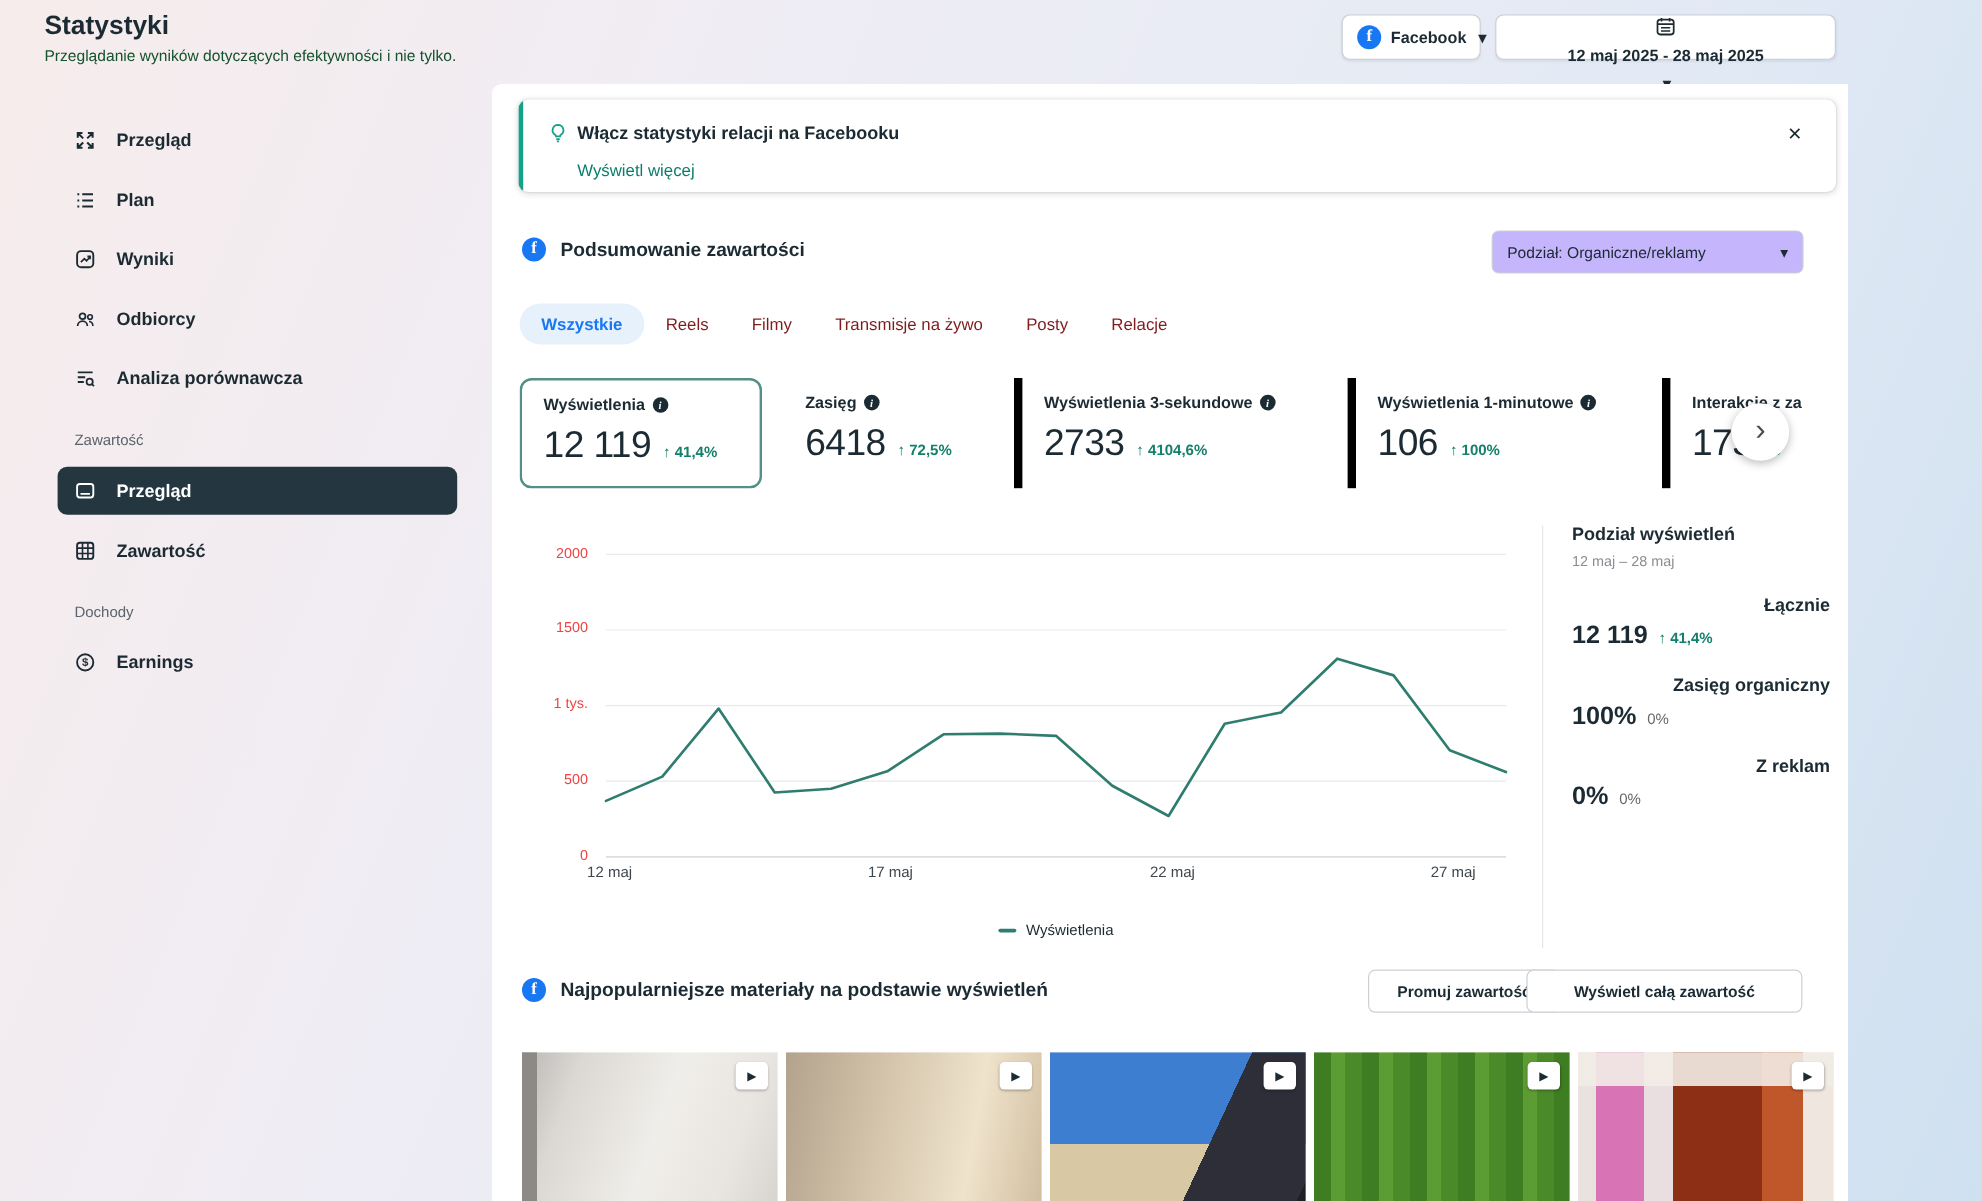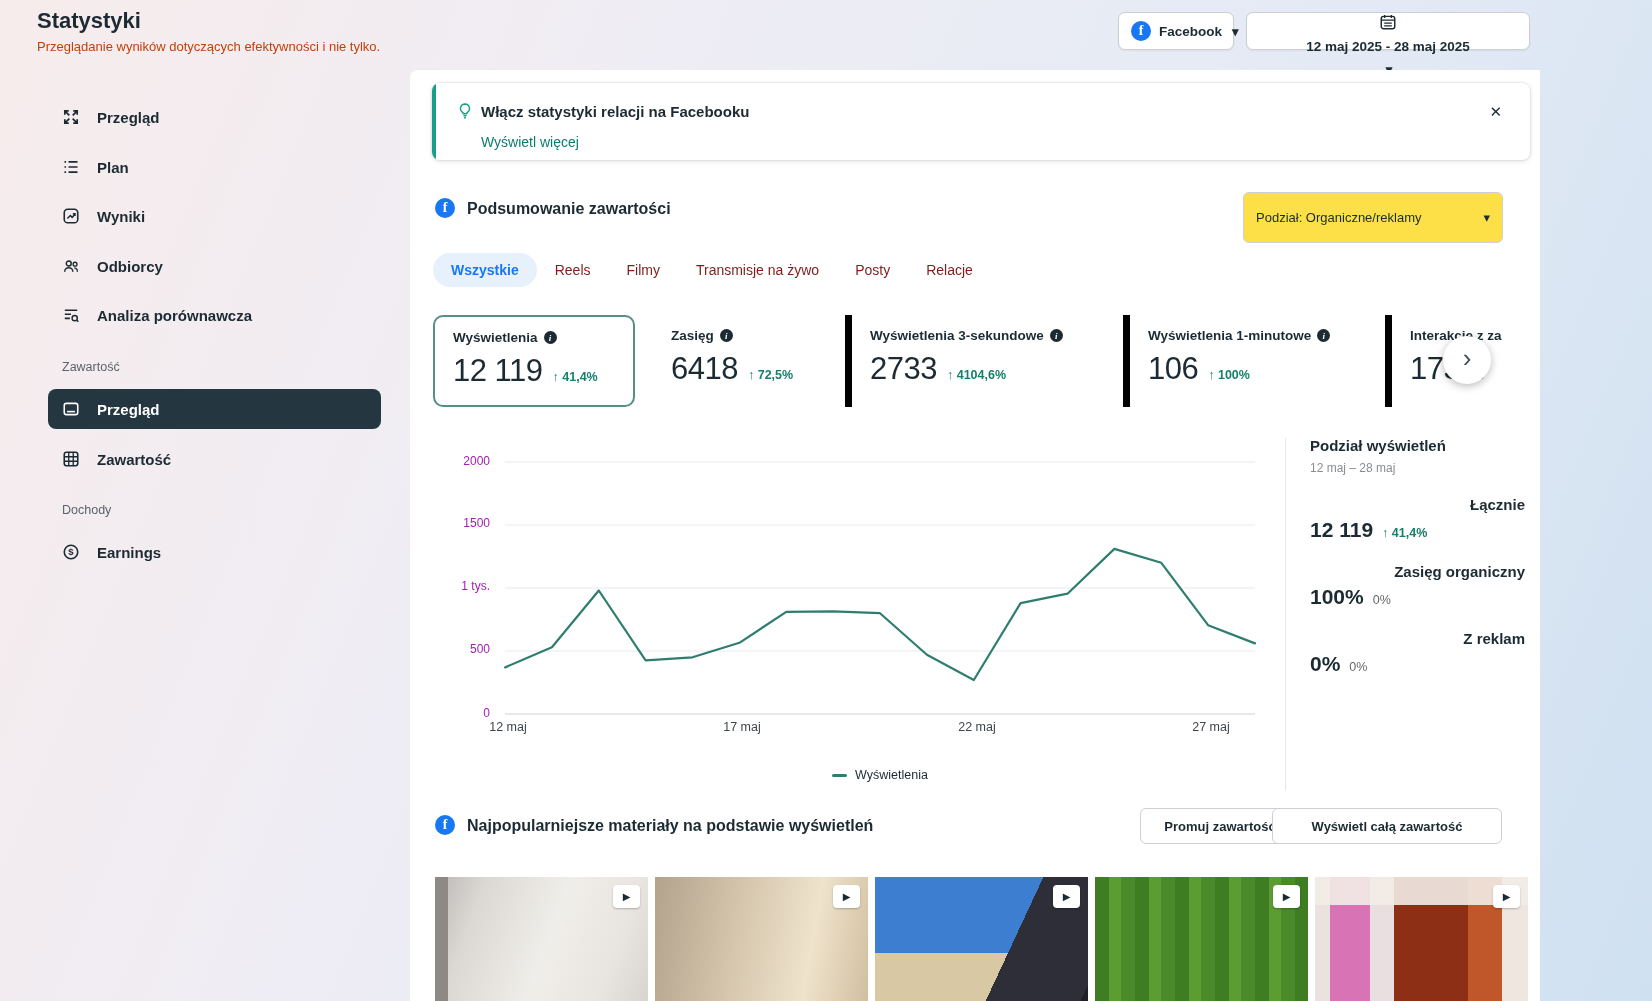--- a/index.html
+++ b/index.html
@@ -5,21 +5,21 @@
   * { box-sizing: border-box; margin: 0; padding: 0; }
   html,body { width:1652px; height:1001px; overflow:hidden; }
   body {
     font-family:"Liberation Sans", sans-serif;
     background: linear-gradient(112deg,#f7ecec 0%,#efedf4 32%,#e3eaf5 68%,#cfe0f0 100%);
     color:#1c2b33;
     position:relative;
   }
   
   .page-title { position:absolute; left:37px; top:8px; font-size:22px; font-weight:700; }
-  .page-subtitle { position:absolute; left:37px; top:39px; font-size:13px; color:#c2410c; }
+  .page-subtitle { position:absolute; left:37px; top:39px; font-size:13px; color:#14532d; }
   .hdr-btn {
     position:absolute; top:12px; height:38px; background:#fff;
     border:1px solid #ccd0d5; border-radius:7px; display:flex; align-items:center;
     gap:8px; padding:0 12px; font-size:13.5px; font-weight:700; cursor:pointer;
     box-shadow:0 1px 2px rgba(0,0,0,.06);
   }
   .hdr-btn .chev { font-size:13px; color:#1c2b33; margin-left:2px; }
   #platform-btn { left:1118px; width:116px; }
   #date-btn { left:1246px; width:284px;flex-direction:column; }
   .fblogo {
@@ -49,21 +49,21 @@
   }
   .banner::before { content:""; position:absolute; left:0; top:0; bottom:0; width:4px; background:#17a089; }
   .banner-title { position:absolute; left:49px; top:20px; font-size:15px; font-weight:700; }
   .banner-link { position:absolute; left:49px; top:51px; font-size:14px; color:#0a7d6c; font-weight:500; cursor:pointer; }
   .banner-bulb { position:absolute; left:24px; top:19px; }
   .banner-close { position:absolute; right:28px; top:20px; font-size:15px; color:#1c2b33; cursor:pointer; }
   
   .sec-logo { position:absolute; }
   .sec-title { position:absolute; font-size:16px; font-weight:700; }
   .select-btn {
-    position:absolute; left:833px; top:122px; width:260px; height:51px; background:#fde047;
+    position:absolute; left:833px; top:122px; width:260px; height:36px; background:#c4b5fd;
     border:1px solid #ccd0d5; border-radius:6px; display:flex; align-items:center;
     justify-content:space-between; padding:0 12px; font-size:13px; font-weight:500; cursor:pointer;
   }
   
   .tabs { position:absolute; left:23px; top:183px; display:flex; align-items:center; }
   .tab { padding:9px 18px; font-size:14px; color:#7f1d1d; font-weight:500; cursor:pointer; border-radius:18px; }
   .tab.active { background:#e7f1fb; color:#1877f2; font-weight:700; }
   
   .metrics { position:absolute; left:23px; top:245px; width:1107px; height:92px; display:flex; overflow:hidden; }
   .mcard { padding:13px 18px 10px 18px; cursor:pointer; flex:0 0 auto; }
@@ -77,21 +77,21 @@
   }
   .mvalrow { display:flex; align-items:baseline; gap:10px; margin-top:8px; white-space:nowrap; }
   .mval { font-size:31px; letter-spacing:-0.5px; color:#1c2b33; }
   .mchg { font-size:12.5px; font-weight:700; color:#15806b; }
   .chev-btn {
     position:absolute; left:1033px; top:266px; width:48px; height:48px; border-radius:50%;
     background:#fff; box-shadow:0 2px 8px rgba(0,0,0,.28); display:flex; align-items:center;
     justify-content:center; font-size:26px; color:#435059; cursor:pointer; z-index:5; padding-bottom:4px;
   }
   
-  .ylab { position:absolute; width:52px; text-align:right; font-size:12px; color:#a21caf; }
+  .ylab { position:absolute; width:52px; text-align:right; font-size:12px; color:#ef4444; }
   #chart-svg { position:absolute; left:95px; top:392px; overflow:visible; }
   .xlab { position:absolute; top:650px; width:60px; text-align:center; font-size:12.5px; color:#3e464d; }
   .legend { position:absolute; left:95px; top:698px; width:750px; display:flex; align-items:center; justify-content:center; gap:8px; }
   .legend-swatch { width:15px; height:3px; border-radius:2px; }
   .legend-label { font-size:12.5px; color:#1c2b33; }
   .vdivider { position:absolute; left:875px; top:368px; width:1px; height:352px; background:#e4e6eb; }
   
   .bd-panel { position:absolute; left:900px; top:367px; width:215px; }
   .bd-title { font-size:15px; font-weight:700; }
   .bd-sub { font-size:12px; color:#8a8d91; margin-top:7px; }

